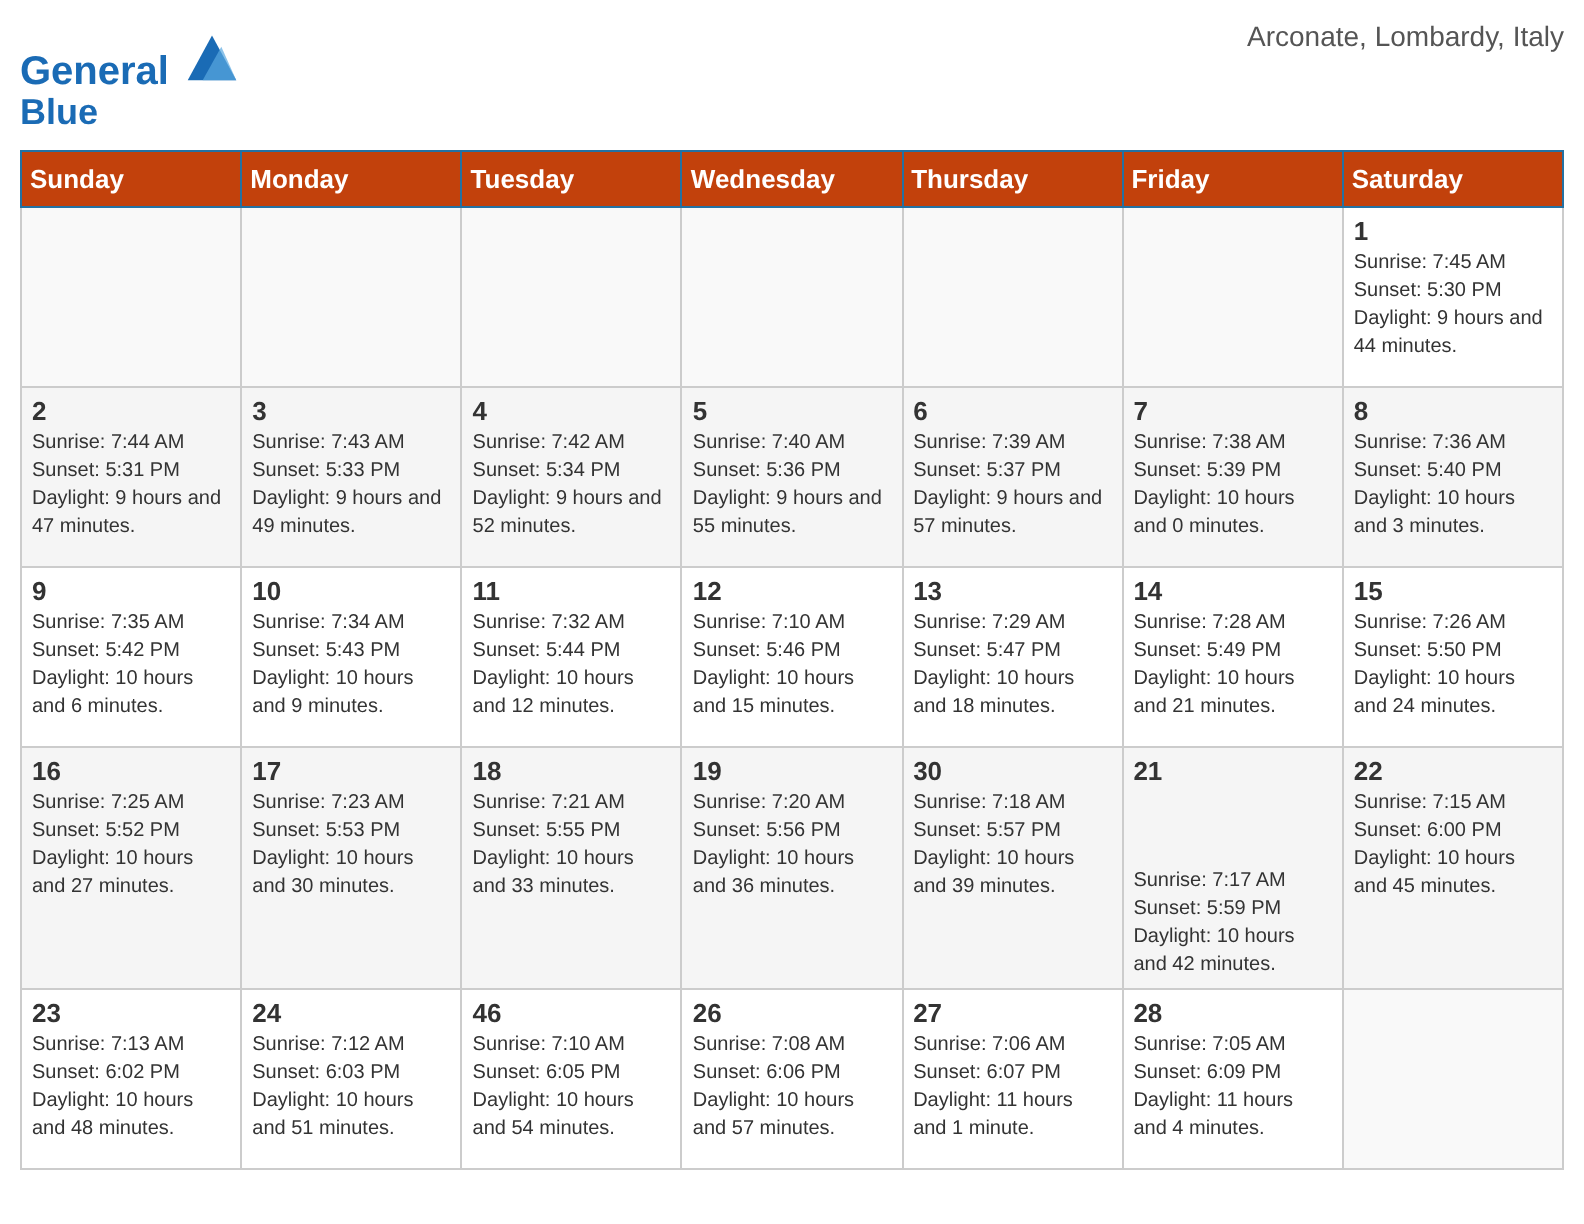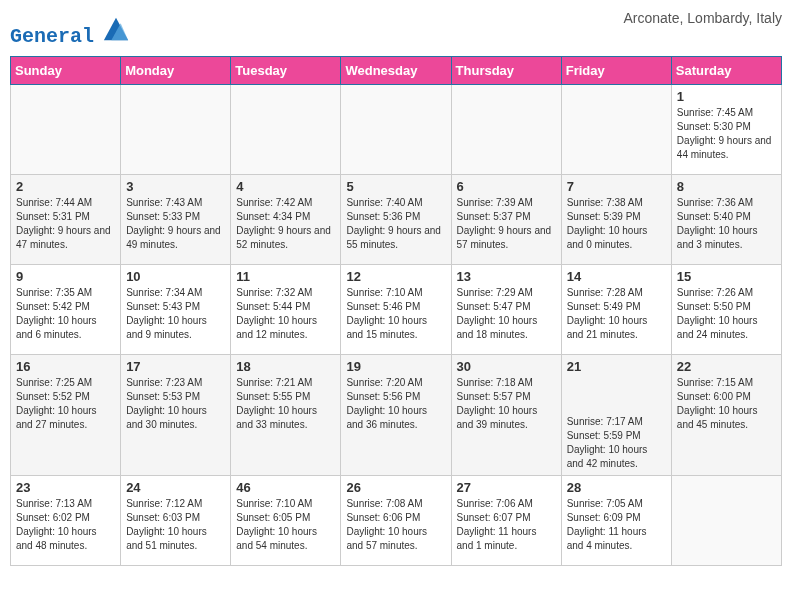--- a/index.html
+++ b/index.html
@@ -22,21 +22,20 @@
       margin-top: 4px;
     }
     .logo-text {
       font-size: 20px;
       font-weight: bold;
       color: #333;
       line-height: 1.1;
     }
     .logo-text span {
       color: #1a6bb5;
-      font-family: Liberation Mono, monospace;
     }
     .logo-icon {
       width: 28px;
       height: 28px;
       margin-left: 2px;
     }
     .title-area {
       text-align: right;
     }
     .month-title {
@@ -86,36 +85,37 @@
       color: #333;
       line-height: 1.4;
     }
     tr:nth-child(even) td {
       background-color: #f5f5f5;
     }
     tr:nth-child(odd) td {
       background-color: #fff;
     }
     tr:first-child th {
-      background-color: #ec4899;
+      background-color: #c2410c;
     }
   </style>
 </head>
 <body>
 
 <div class="header">
   <div class="logo">
     <div>
       <div class="logo-text">
         <span>General</span>
         <svg class="logo-icon" viewBox="0 0 30 30" xmlns="http://www.w3.org/2000/svg">
           <polygon points="2,28 15,4 28,28" fill="#1a6bb5"></polygon>
           <polygon points="10,28 20,10 28,28" fill="#5aa8e0" opacity="0.7"></polygon>
         </svg>
       </div>
+      <div class="logo-text" style="color:#1a6bb5; font-size:18px;">Blue</div>
     </div>
   </div>
   <div class="title-area">
     <div class="subtitle">Arconate, Lombardy, Italy</div>
   </div>
 </div>
 
 <table class="calendar">
   <thead>
     <tr>
@@ -152,21 +152,21 @@
         </td>
         <td>
           <span class="day-num">3</span>
           <div class="day-info" style="white-space: pre-line;">Sunrise: 7:43 AM
 Sunset: 5:33 PM
 Daylight: 9 hours and 49 minutes.</div>
         </td>
         <td>
           <span class="day-num">4</span>
           <div class="day-info" style="white-space: pre-line;">Sunrise: 7:42 AM
-Sunset: 4:34 PM
+Sunset: 5:34 PM
 Daylight: 9 hours and 52 minutes.</div>
         </td>
         <td>
           <span class="day-num">5</span>
           <div class="day-info" style="white-space: pre-line;">Sunrise: 7:40 AM
 Sunset: 5:36 PM
 Daylight: 9 hours and 55 minutes.</div>
         </td>
         <td>
           <span class="day-num">6</span>

